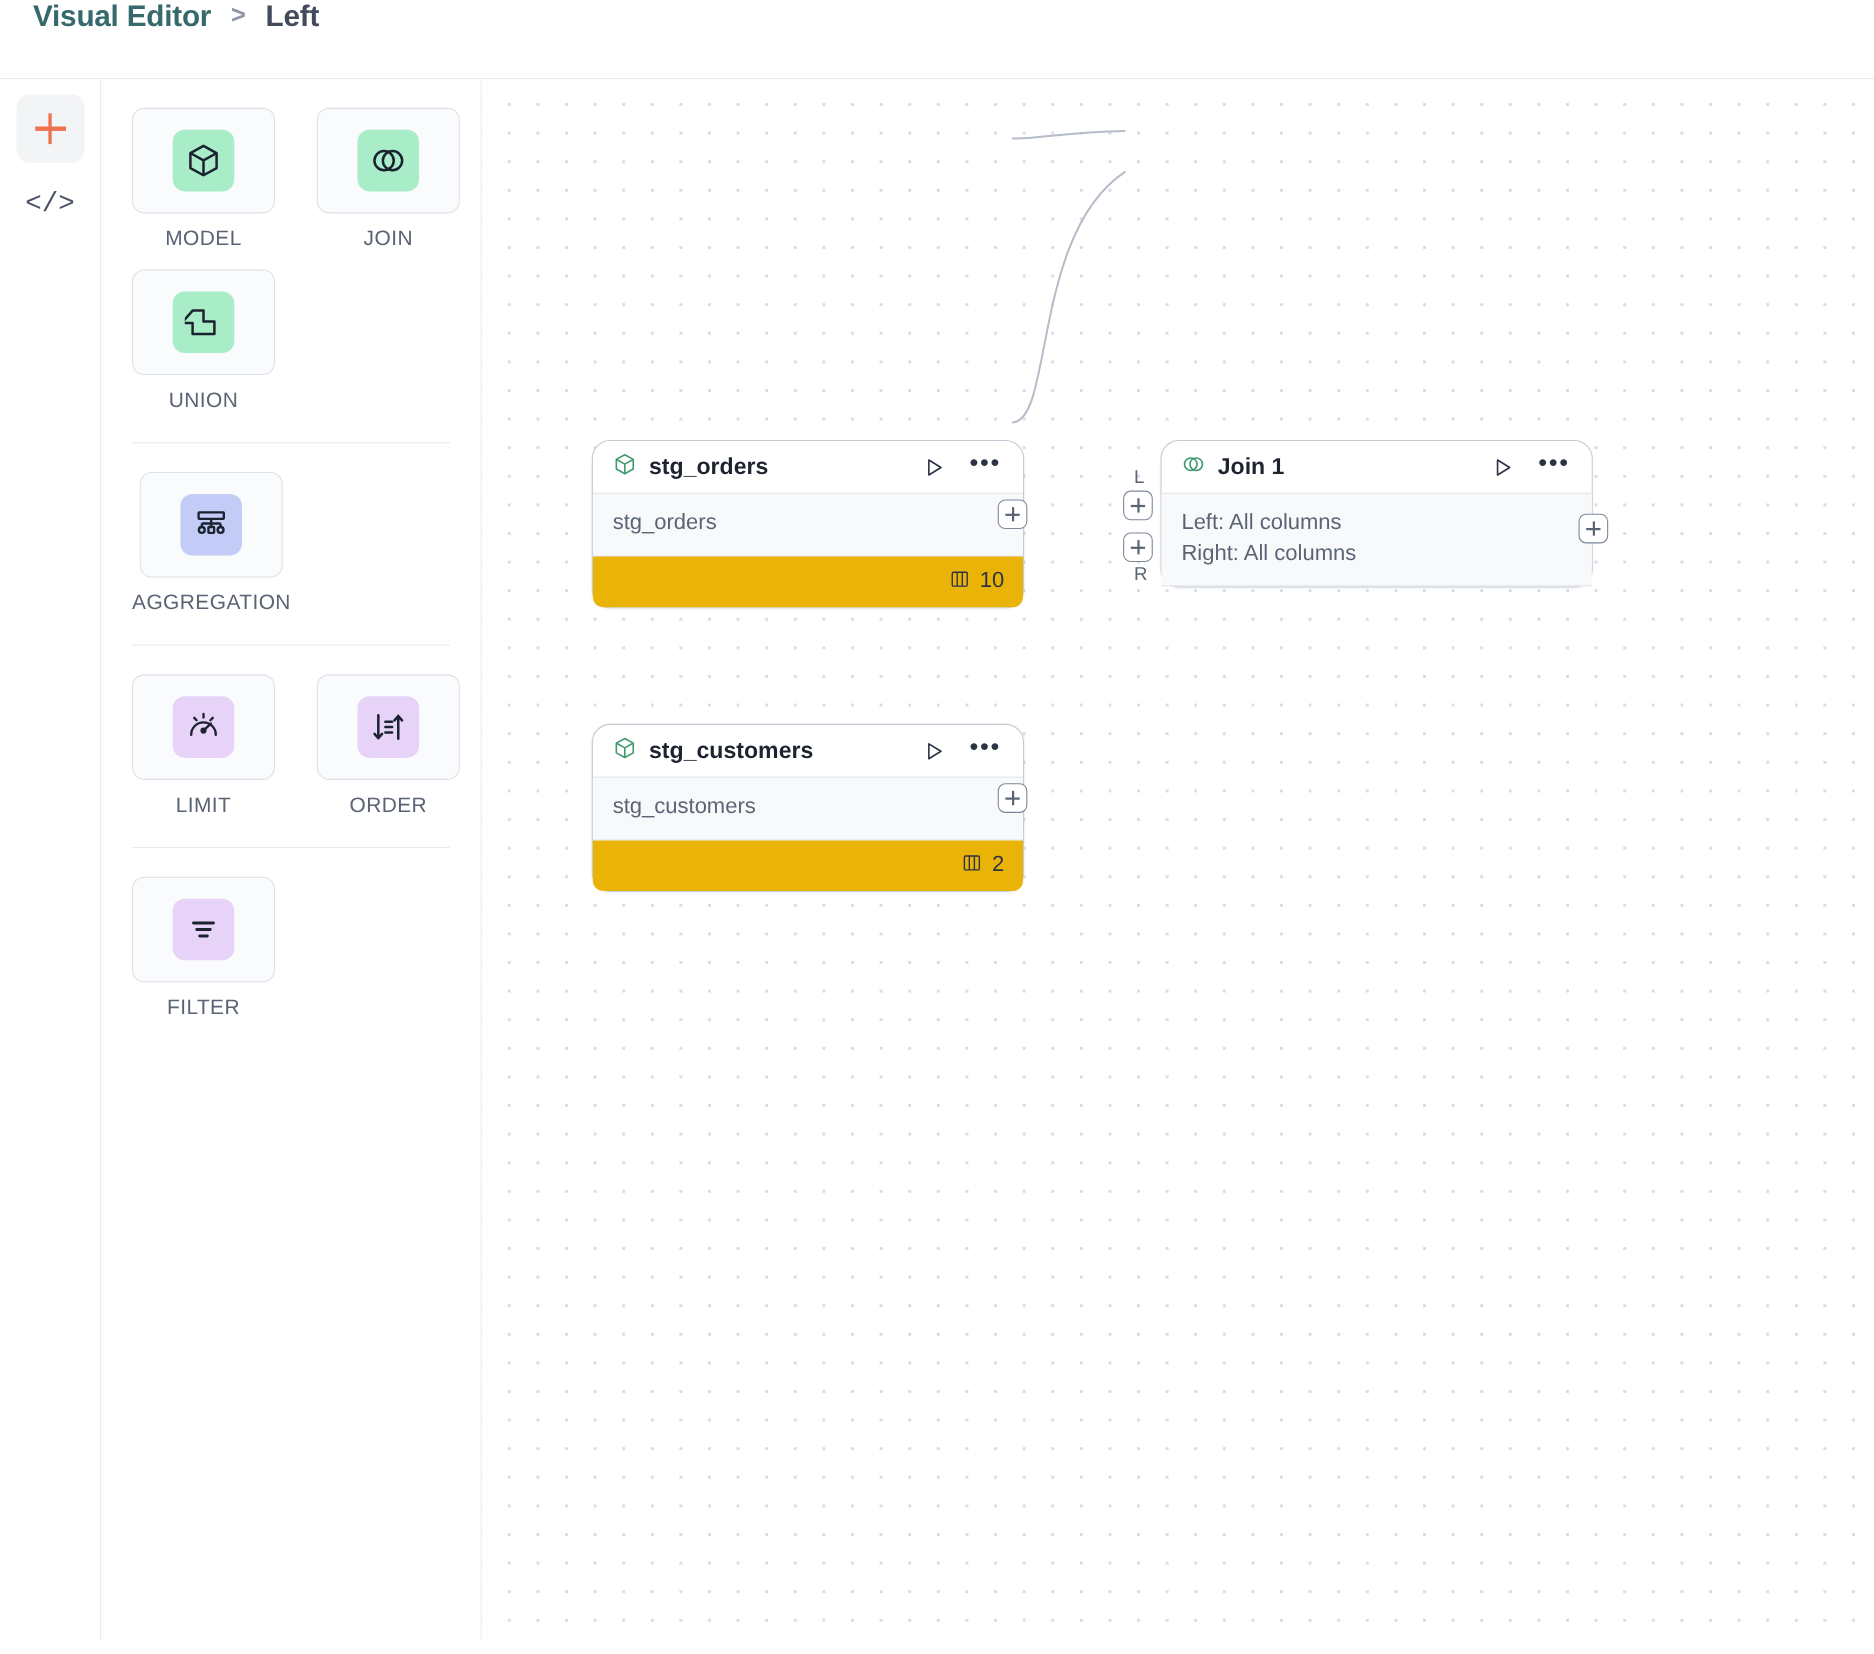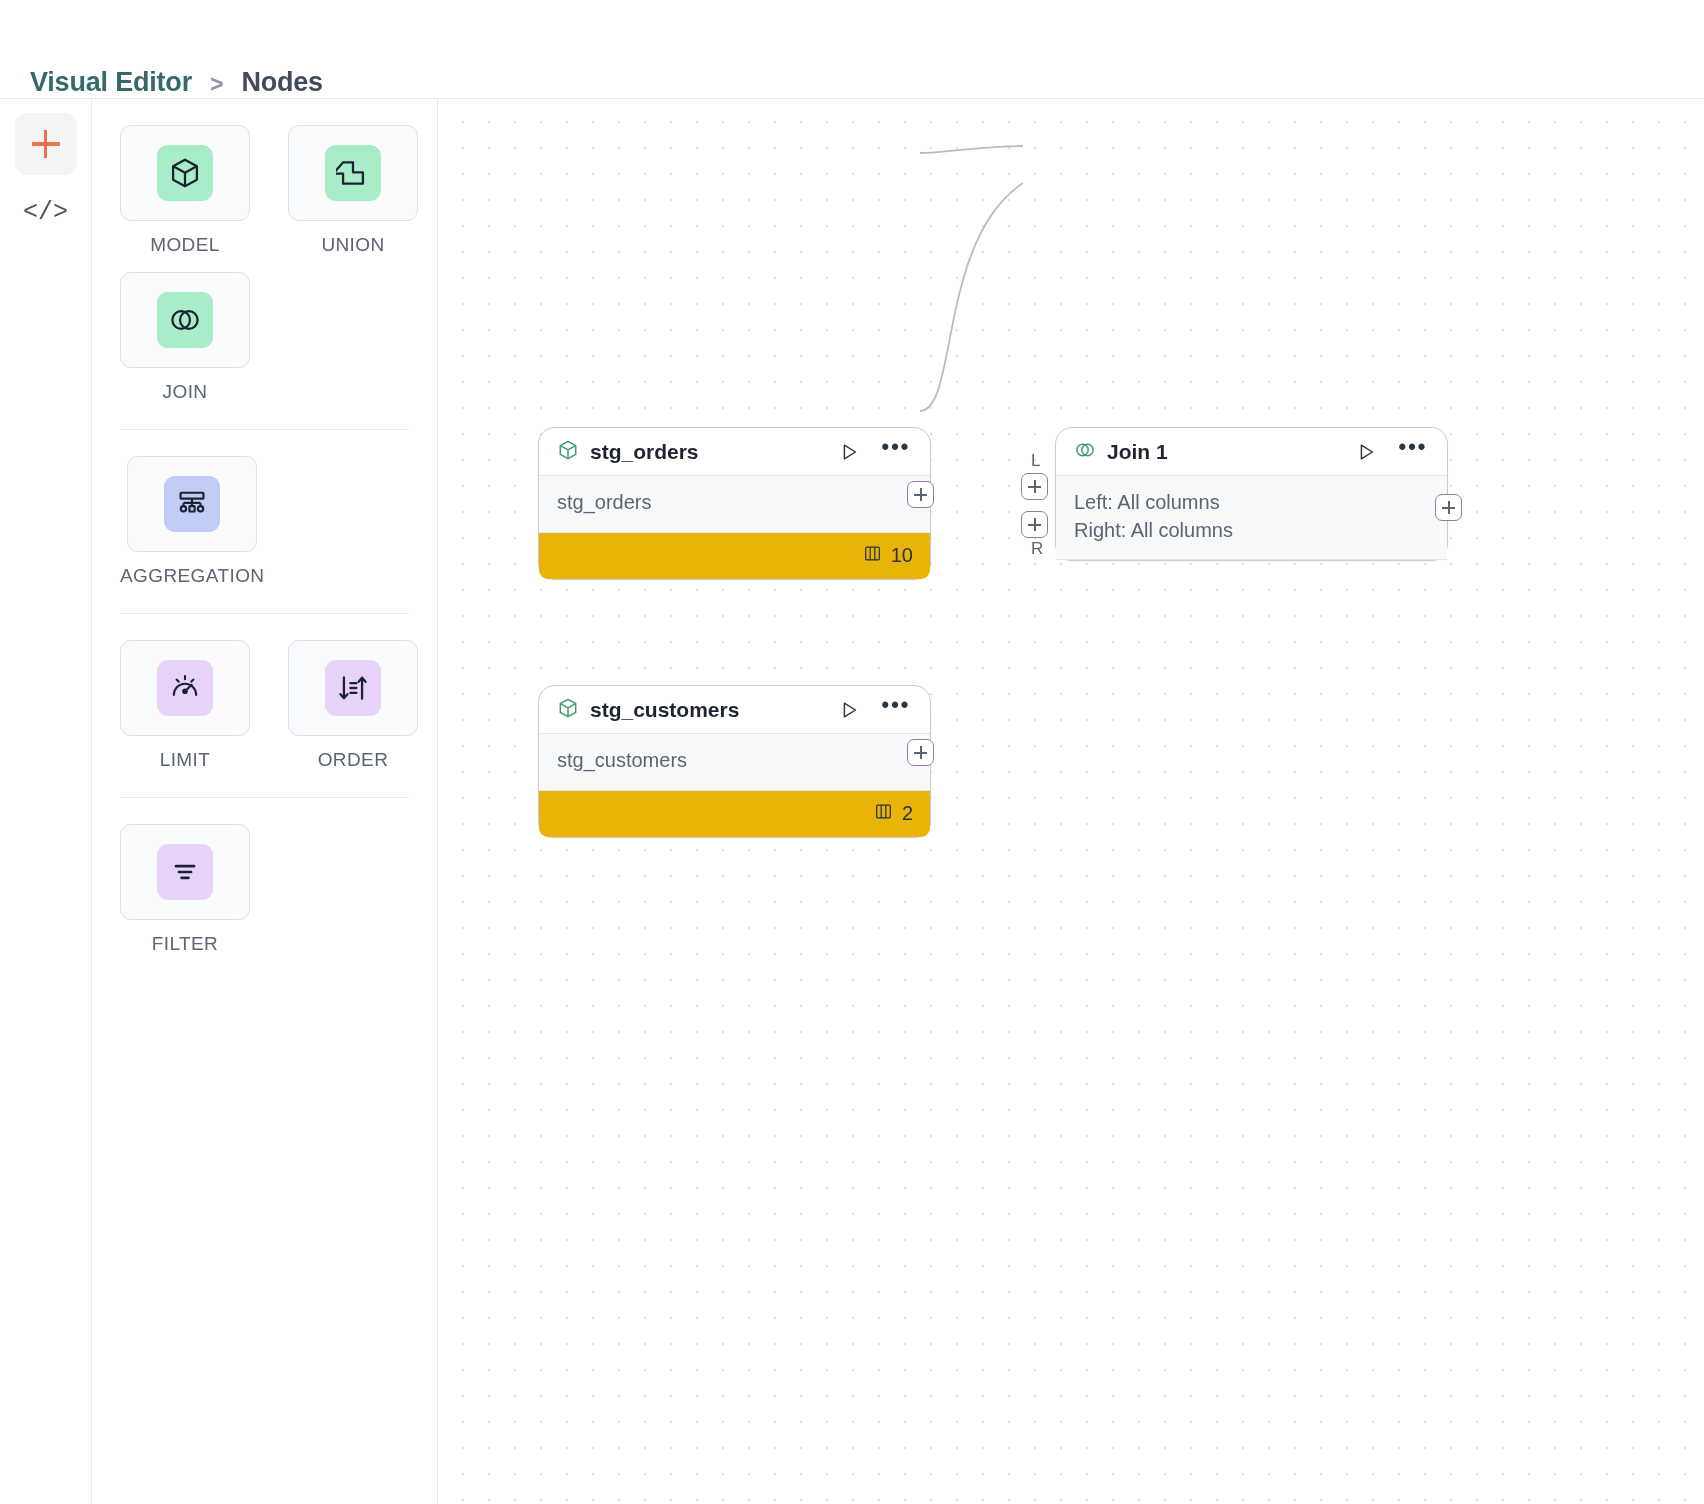--- a/index.html
+++ b/index.html
@@ -8,23 +8,23 @@
     width: 1704px;
     height: 1504px;
     font-family: "Liberation Sans", sans-serif;
     background: #ffffff;
     color: #2c3444;
     overflow: hidden;
   }
 
   
   .topbar {
-    height: 99px;
+    height: 72px;
     display: flex;
-    align-items: flex-end;
+    align-items: flex-start;
     padding: 0 0 0 30px;
     background: #ffffff;
     border-bottom: 1px solid #e8eaee;
   }
   .crumb-root {
     font-size: 27px;
     font-weight: bold;
     color: #35696b;
     letter-spacing: -0.2px;
     cursor: pointer;
@@ -206,21 +206,21 @@
     font-size: 17px; color: #5b6475;
     z-index: 4;
   }
 </style>
 </head>
 <body>
 
 <div class="topbar">
   <span class="crumb-root">Visual Editor</span>
   <span class="crumb-sep">&gt;</span>
-  <span class="crumb-current">Nodes</span>
+  <span class="crumb-current">Left</span>
 </div>
 
 <div class="shell">
 
   <div class="rail">
     <div class="rail-btn active">
       <span class="rail-plus"></span>
     </div>
     <div class="rail-btn">
       <span class="rail-code">&lt;/&gt;</span>
@@ -239,38 +239,38 @@
                 <path d="M3.8 7.3 12 11.9l8.2-4.6M12 11.9v9.3"></path>
               </svg>
             </div>
           </div>
           <div class="palette-label">MODEL</div>
         </div>
 
         <div class="palette-item">
           <div class="palette-tile">
             <div class="palette-ico" style="background:#a8ecc8">
-              <svg width="34" height="34" viewBox="0 0 24 24" fill="none" stroke="#1b2230" stroke-width="1.6" stroke-linejoin="round">
-                <path d="M4.5 4.5h7v7h7v8h-14v-7h-7z" transform="translate(0.5,0)"></path>
-              </svg>
-            </div>
-          </div>
-          <div class="palette-label">UNION</div>
-        </div>
-
-        <div class="palette-item">
-          <div class="palette-tile">
-            <div class="palette-ico" style="background:#a8ecc8">
               <svg width="34" height="34" viewBox="0 0 24 24" fill="none" stroke="#1b2230" stroke-width="1.6">
                 <circle cx="9.3" cy="12" r="6.2"></circle>
                   <circle cx="14.7" cy="12" r="6.2"></circle>
               </svg>
             </div>
           </div>
           <div class="palette-label">JOIN</div>
+        </div>
+
+        <div class="palette-item">
+          <div class="palette-tile">
+            <div class="palette-ico" style="background:#a8ecc8">
+              <svg width="34" height="34" viewBox="0 0 24 24" fill="none" stroke="#1b2230" stroke-width="1.6" stroke-linejoin="round">
+                <path d="M4.5 4.5h7v7h7v8h-14v-7h-7z" transform="translate(0.5,0)"></path>
+              </svg>
+            </div>
+          </div>
+          <div class="palette-label">UNION</div>
         </div>
       </div>
 
       <div class="divider"></div>
 
       <div class="node-grid node-group">
 
         <div class="palette-item">
           <div class="palette-tile">
             <div class="palette-ico" style="background:#c3cbf7">

